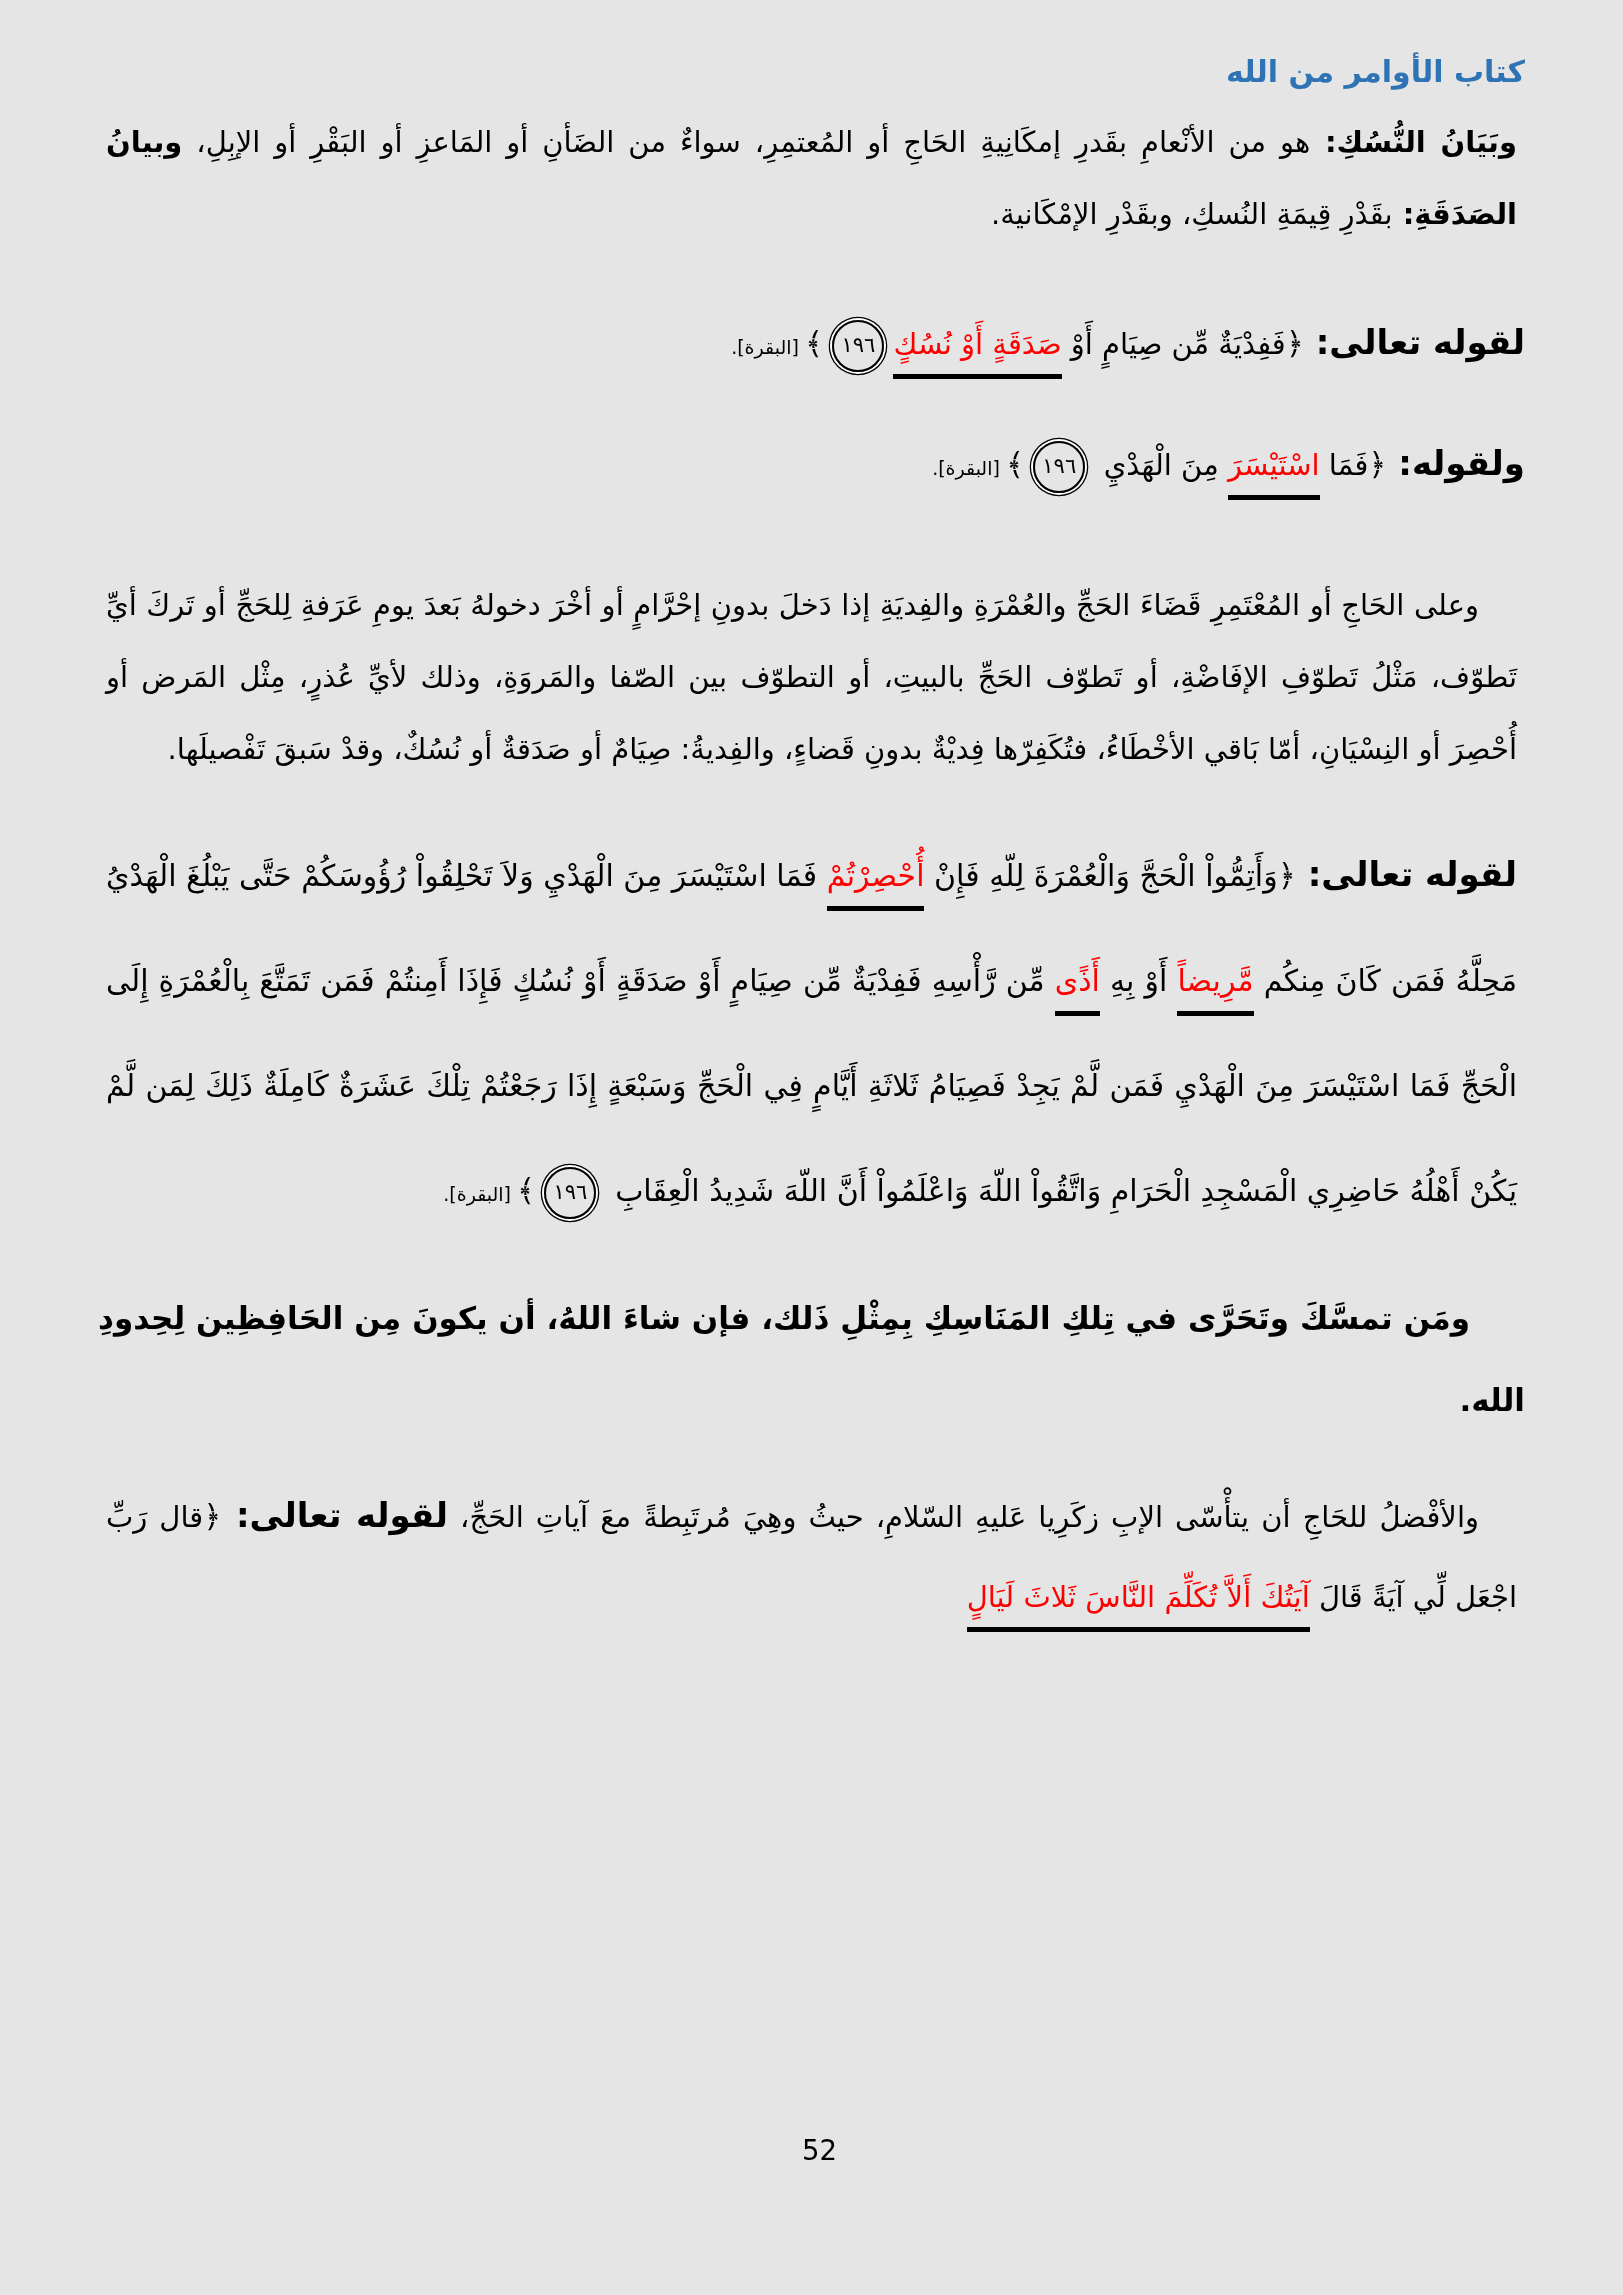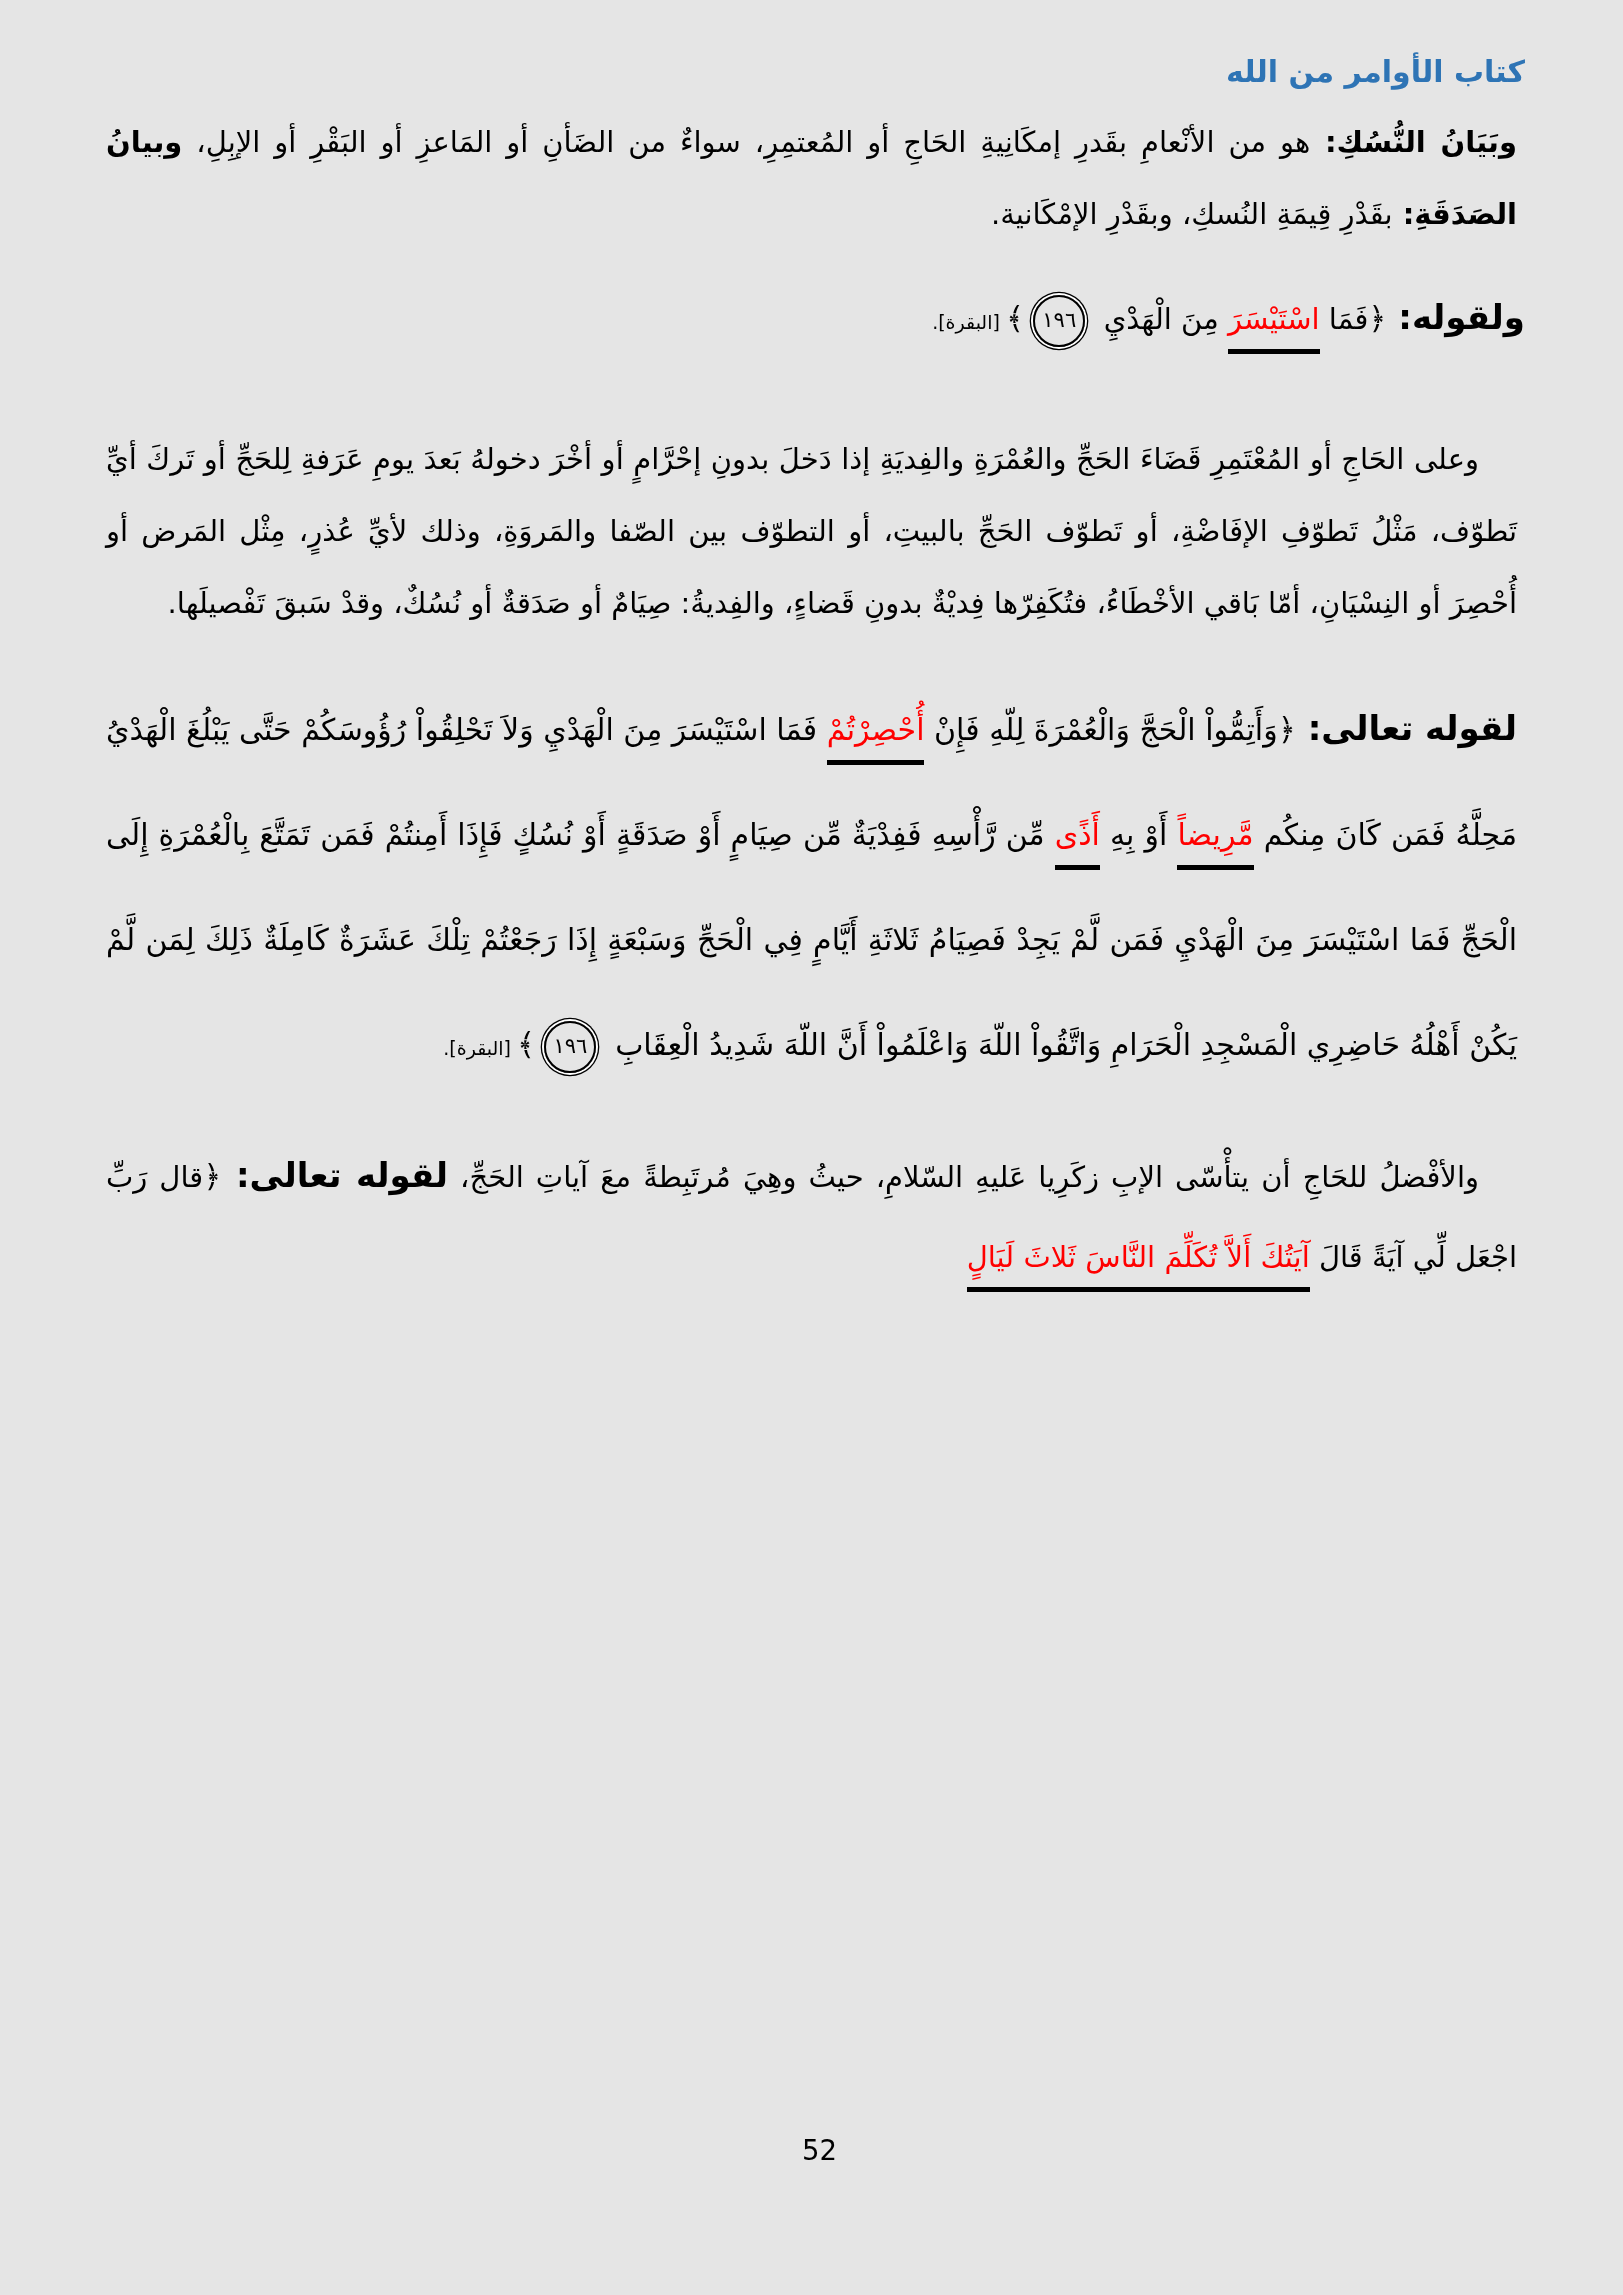--- a/index.html
+++ b/index.html
@@ -66,27 +66,29 @@
 
 <div class="page">
   <div class="content">
 
     <div class="header-row">
       <span class="book-title">كتاب الأوامر من الله</span>
     </div>
 
     <p class="para para1"><span class="lead-bold">وبَيَانُ النُّسُكِ: </span><span>هو من الأنْعامِ بقَدرِ إمكَانِيةِ الحَاجِ أو المُعتمِرِ، سواءٌ من الضَأنِ أو المَاعزِ أو البَقْرِ أو الإبِلِ، </span><span class="lead-bold">وبيانُ الصَدَقَةِ: </span><span>بقَدْرِ قِيمَةِ النُسكِ، وبقَدْرِ الإمْكَانية.</span></p>
 
+    <p class="verse-line v1"><span class="vintro">لقوله تعالى: </span><span class="bracket">﴿</span><span class="q">فَفِدْيَةٌ مِّن صِيَامٍ أَوْ </span><span class="hl">صَدَقَةٍ أَوْ نُسُكٍ</span><span class="ayah">١٩٦</span><span class="bracket">﴾</span><span class="ref"> [البقرة].</span></p>
 
     <p class="verse-line v2"><span class="vintro">ولقوله: </span><span class="bracket">﴿</span><span class="q">فَمَا </span><span class="hl">اسْتَيْسَرَ</span><span class="q"> مِنَ الْهَدْيِ </span><span class="ayah">١٩٦</span><span class="bracket">﴾</span><span class="ref"> [البقرة].</span></p>
 
     <p class="para para2"><span>وعلى الحَاجِ أو المُعْتَمِرِ قَضَاءَ الحَجِّ والعُمْرَةِ والفِديَةِ إذا دَخلَ بدونِ إحْرَّامٍ أو أخْرَ دخولهُ بَعدَ يومِ عَرَفةِ لِلحَجِّ أو تَركَ أيِّ تَطوّف، مَثْلُ تَطوّفِ الإفَاضْةِ، أو تَطوّف الحَجِّ بالبيتِ، أو التطوّف بين الصّفا والمَروَةِ، وذلك لأيِّ عُذرٍ، مِثْل المَرض أو أُحْصِرَ أو النِسْيَانِ، أمّا بَاقي الأخْطَاءُ، فتُكَفِرّها فِديْةٌ بدونِ قَضاءٍ، والفِديةُ: صِيَامٌ أو صَدَقةٌ أو نُسُكٌ، وقدْ سَبقَ تَفْصيلَها.</span></p>
 
     <p class="para bigverse"><span class="vintro">لقوله تعالى: </span><span class="bracket">﴿</span><span class="q">وَأَتِمُّواْ الْحَجَّ وَالْعُمْرَةَ لِلّهِ فَإِنْ </span><span class="hl">أُحْصِرْتُمْ</span><span class="q"> فَمَا اسْتَيْسَرَ مِنَ الْهَدْيِ وَلاَ تَحْلِقُواْ رُؤُوسَكُمْ حَتَّى يَبْلُغَ الْهَدْيُ مَحِلَّهُ فَمَن كَانَ مِنكُم </span><span class="hl">مَّرِيضاً</span><span class="q"> أَوْ بِهِ </span><span class="hl">أَذًى</span><span class="q"> مِّن رَّأْسِهِ فَفِدْيَةٌ مِّن صِيَامٍ أَوْ صَدَقَةٍ أَوْ نُسُكٍ فَإِذَا أَمِنتُمْ فَمَن تَمَتَّعَ بِالْعُمْرَةِ إِلَى الْحَجِّ فَمَا اسْتَيْسَرَ مِنَ الْهَدْيِ فَمَن لَّمْ يَجِدْ فَصِيَامُ ثَلاثَةِ أَيَّامٍ فِي الْحَجِّ وَسَبْعَةٍ إِذَا رَجَعْتُمْ تِلْكَ عَشَرَةٌ كَامِلَةٌ ذَلِكَ لِمَن لَّمْ يَكُنْ أَهْلُهُ حَاضِرِي الْمَسْجِدِ الْحَرَامِ وَاتَّقُواْ اللّهَ وَاعْلَمُواْ أَنَّ اللّهَ شَدِيدُ الْعِقَابِ </span><span class="ayah">١٩٦</span><span class="bracket">﴾</span><span class="ref"> [البقرة].</span></p>
 
+    <p class="boldp"><span>ومَن تمسَّكَ وتَحَرَّى في تِلكِ المَنَاسِكِ بِمِثْلِ ذَلك، فإن شاءَ اللهُ، أن يكونَ مِن الحَافِظِين لِحِدودِ الله.</span></p>
 
 
     <p class="para para3"><span>والأفْضلُ للحَاجِ أن يتأْسّى الإبِ زكَرِيا عَليهِ السّلامِ، حيثُ وهِيَ مُرتَبِطةً معَ آياتِ الحَجِّ، </span><span class="vintro">لقوله تعالى: </span><span class="bracket">﴿</span><span class="q">قال رَبِّ اجْعَل لِّي آيَةً قَالَ </span><span class="hl">آيَتُكَ أَلاَّ تُكَلِّمَ النَّاسَ ثَلاثَ لَيَالٍ</span></p>
 
   </div>
 
   <div class="pagenum">52</div>
 </div>
 
 

